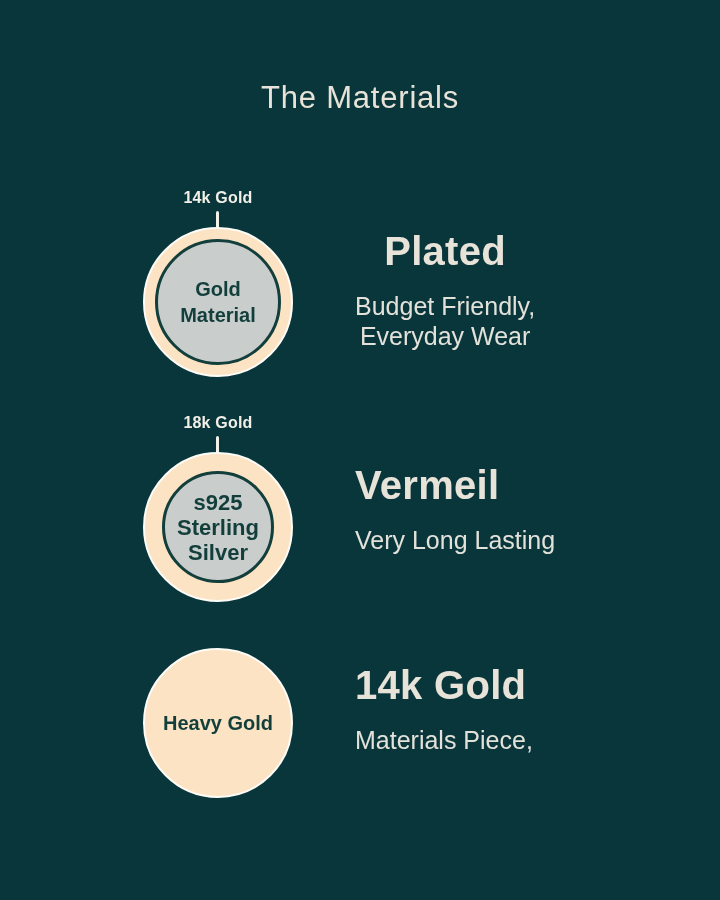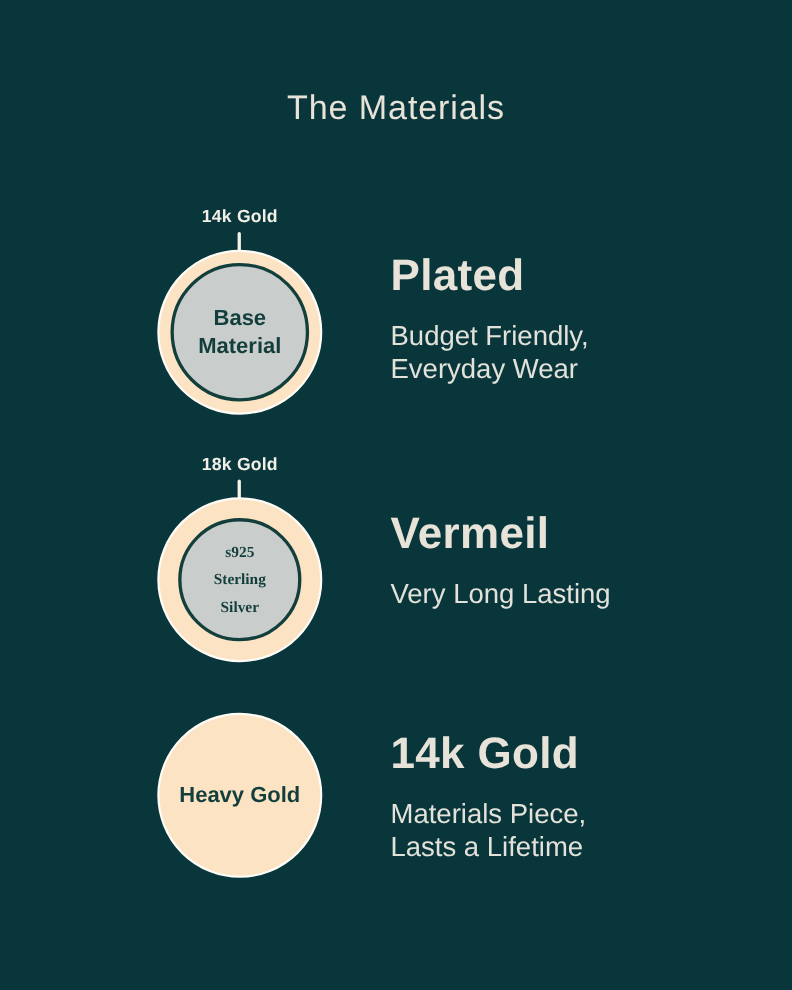--- a/index.html
+++ b/index.html
@@ -74,34 +74,34 @@
     box-sizing: border-box;
     display: flex;
     flex-direction: column;
     align-items: center;
     justify-content: center;
     text-align: center;
     color: #123E3C;
     font-weight: 600;
   }
   .row1 .circle-inner { width: 126px; height: 126px; font-size: 20px; line-height: 26px; }
-  .row2 .circle-inner { width: 112px; height: 112px; font-size: 14px; line-height: 25px; font-family: Liberation Serif, serif; }
+  .row2 .circle-inner { width: 112px; height: 112px; font-size: 22px; line-height: 25px; }
   .solid-label {
     color: #123E3C;
     font-weight: 600;
     font-size: 20px;
     text-align: center;
   }
 
   
   .text-block {
     position: absolute;
     color: #E7E3D9;
   }
-  .row1 .text-block { left: 355px; top: 228px; }
+  .row1 .text-block { left: 355px; top: 228px; text-align: center; }
   .row2 .text-block { left: 355px; top: 462px; }
   .row3 .text-block { left: 355px; top: 662px; }
   .heading {
     font-size: 40px;
     line-height: 46px;
     font-weight: 600;
     letter-spacing: 0.3px;
     color: #E7E3D9;
   }
   .desc {
@@ -118,21 +118,21 @@
 <div class="canvas">
 
   <h1 class="page-title">The Materials</h1>
 
   
   <section class="row row1">
     <div class="callout-label">14k Gold</div>
     <div class="leader"></div>
     <div class="circle">
       <div class="circle-inner">
-        <span>Base</span>
+        <span>Gold</span>
         <span>Material</span>
       </div>
     </div>
     <div class="text-block">
       <div class="heading">Plated</div>
       <div class="desc">
         <div>Budget Friendly,</div>
         <div>Everyday Wear</div>
       </div>
     </div>
@@ -159,18 +159,17 @@
 
   
   <section class="row row3">
     <div class="circle">
       <span class="solid-label">Heavy Gold</span>
     </div>
     <div class="text-block">
       <div class="heading">14k Gold</div>
       <div class="desc">
         <div>Materials Piece,</div>
-        <div>Lasts a Lifetime</div>
       </div>
     </div>
   </section>
 
 </div>
 
 </body></html>

